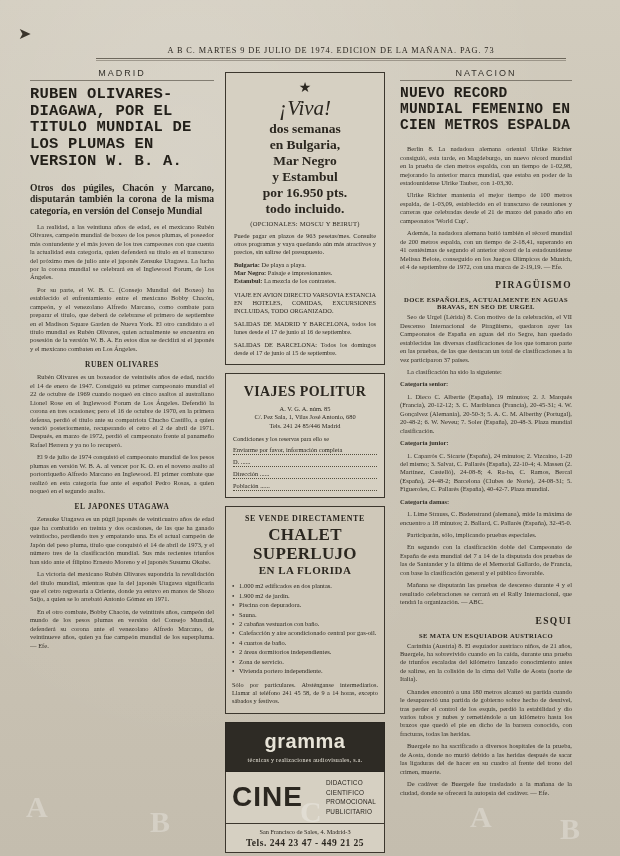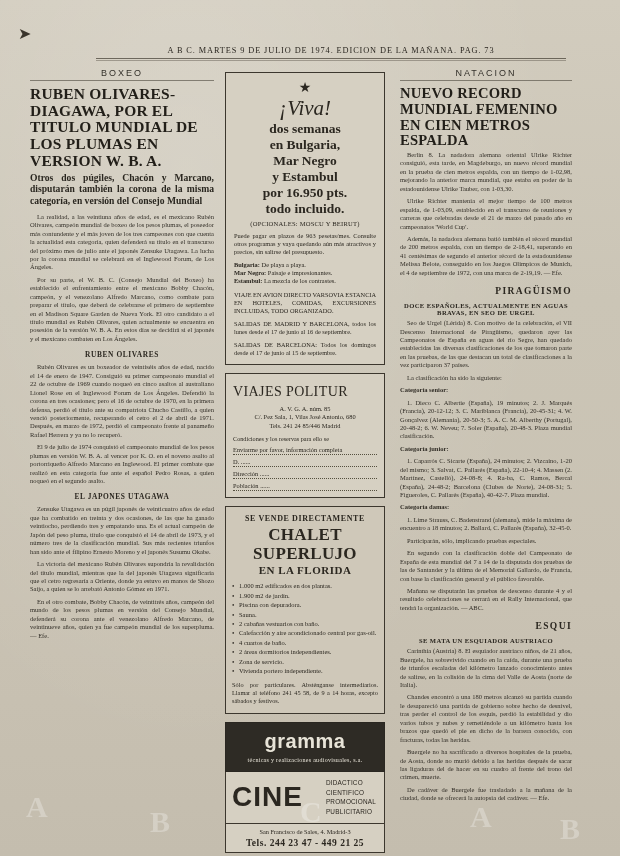--- a/index.html
+++ b/index.html
@@ -44,26 +44,26 @@
   .col2{left:225px;width:160px;}
   .col3{left:400px;width:172px;}
 
   .kicker{
     text-align:center;font-size:9px;letter-spacing:2px;
     margin:4px 0 2px;font-family:"Liberation Sans", sans-serif;color:#33302a;
   }
   .kicker-line{height:1px;background:#4a443a;opacity:.6;margin:2px 0 5px;}
 
   h1.head{
-    font-family:Liberation Serif, serif;
+    font-family:Liberation Mono, monospace;
     font-weight:bold;
     font-size:15.5px;
     line-height:1.08;
     letter-spacing:.2px;
-    margin:0 0 2px;
+    margin:0 0 12px;
     text-align:left;
     color:#221f19;
   }
   h1.head.c3{font-size:14.6px;text-align:left;}
   .subhead{
     font-size:9.6px;line-height:1.22;margin:0 0 6px;font-weight:bold;color:#2a2720;
     text-align:justify;
   }
   p.body{
     font-size:6.5px;line-height:1.30;margin:0 0 4px;text-align:justify;
@@ -99,21 +99,21 @@
   .ad-viva .l3{font-weight:bold;font-size:13.5px;line-height:1.18;}
   .ad-viva .l4{font-weight:bold;font-size:13.5px;line-height:1.18;}
   .ad-viva .l5{font-weight:bold;font-size:13.5px;line-height:1.18;}
   .ad-viva .opt{font-size:6.6px;margin-top:3px;letter-spacing:.2px;}
   .ad-viva .pay{font-size:6.4px;margin-top:5px;text-align:justify;line-height:1.25;}
   .ad-list{font-size:6.4px;line-height:1.3;margin-top:5px;text-align:left;}
   .ad-list b{font-weight:bold;}
   .ad-note{font-size:6.3px;line-height:1.28;margin-top:5px;text-align:justify;}
 
   .ad-politur .title{
-    text-align:left;font-weight:normal;font-size:14px;letter-spacing:.4px;margin:4px 0 5px;
+    text-align:center;font-weight:bold;font-size:14px;letter-spacing:.4px;margin:4px 0 5px;
   }
   .ad-politur .addr{text-align:center;font-size:6.4px;line-height:1.3;}
   .ad-politur .cond{font-size:6.2px;line-height:1.3;margin-top:5px;text-align:justify;}
   .form-line{font-size:6.4px;margin-top:3px;border-bottom:1px dotted #55503f;padding-bottom:1px;}
 
   .ad-chalet{
     background:#cfc8b9;border:1px solid #3c372e;text-align:center;padding:7px 6px 8px;margin:8px 0;
   }
   .ad-chalet .t1{font-size:8px;letter-spacing:.6px;font-weight:bold;}
   .ad-chalet .t2{font-size:17px;font-weight:bold;letter-spacing:.3px;line-height:1.1;margin:3px 0 1px;}
@@ -153,21 +153,21 @@
 
 <div class="page">
 
   <div class="corner-arrow">➤</div>
 
   <div class="masthead">A B C. MARTES 9 DE JULIO DE 1974. EDICION DE LA MAÑANA. PAG. 73</div>
   <div class="rule-top"></div>
   <div class="rule-top2"></div>
 
   <div class="col col1">
-    <div class="kicker">BOXEO</div>
+    <div class="kicker">MADRID</div>
     <div class="kicker-line"></div>
     <h1 class="head">RUBEN OLIVARES-DIAGAWA, POR EL TITULO MUNDIAL DE LOS PLUMAS EN VERSION W. B. A.</h1>
     <div class="subhead">Otros dos púgiles, Chacón y Marcano, disputarán también la corona de la misma categoría, en versión del Consejo Mundial</div>
     <p class="body">La realidad, a las veintiuna años de edad, es el mexicano Rubén Olivares, campeón mundial de boxeo de los pesos plumas, el poseedor más contundente y el más joven de los tres campeones con que cuenta la actualidad esta categoría, quien defenderá su título en el transcurso del próximo mes de julio ante el japonés Zensuke Utagawa. La lucha por la corona mundial se celebrará en el Inglewood Forum, de Los Ángeles.</p>
     <p class="body">Por su parte, el W. B. C. (Consejo Mundial del Boxeo) ha establecido el enfrentamiento entre el mexicano Bobby Chacón, campeón, y el venezolano Alfredo Marcano, como combate para preparar el título, que deberá de celebrarse el primero de septiembre en el Madison Square Garden de Nueva York. El otro candidato a el título mundial es Rubén Olivares, quien actualmente se encuentra en posesión de la versión W. B. A. En estos días se decidirá si el japonés y el mexicano combaten en Los Ángeles.</p>
     <div class="subsec">RUBEN OLIVARES</div>
     <p class="body">Rubén Olivares es un boxeador de veintiséis años de edad, nacido el 14 de enero de 1947. Consiguió su primer campeonato mundial el 22 de octubre de 1969 cuando noqueó en cinco asaltos al australiano Lionel Rose en el Inglewood Forum de Los Ángeles. Defendió la corona en tres ocasiones; pero el 16 de octubre de 1970, en la primera defensa, perdió el título ante su compatriota Chucho Castillo, a quien venció posteriormente, recuperando el cetro el 2 de abril de 1971. Después, en marzo de 1972, perdió el campeonato frente al panameño Rafael Herrera y ya no lo recuperó.</p>
     <p class="body">El 9 de julio de 1974 conquistó el campeonato mundial de los pesos plumas en versión W. B. A. al vencer por K. O. en el noveno asalto al portorriqueño Alfredo Marcano en Inglewood. El primer combate que realizó en esta categoría fue ante el español Pedro Rosas, a quien noqueó en el segundo asalto.</p>
     <div class="subsec">EL JAPONES UTAGAWA</div>
     <p class="body">Zensuke Utagawa es un púgil japonés de veinticuatro años de edad que ha combatido en treinta y dos ocasiones, de las que ha ganado veintiocho, perdiendo tres y empatando una. Es el actual campeón de Japón del peso pluma, título que conquistó el 14 de abril de 1973, y el número tres de la clasificación mundial. Sus más recientes triunfos han sido ante el filipino Ernesto Moreno y el japonés Susumu Okabe.</p>

